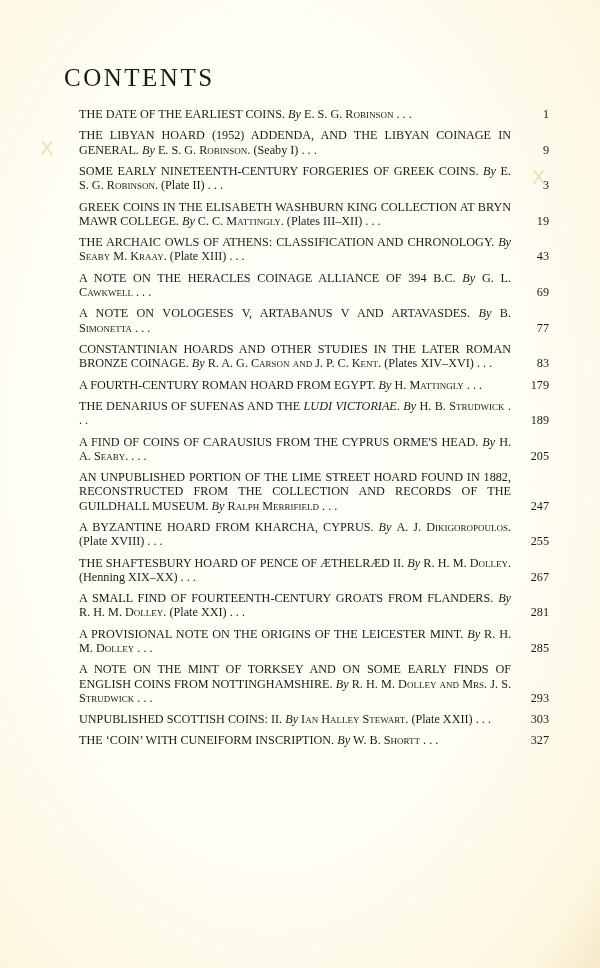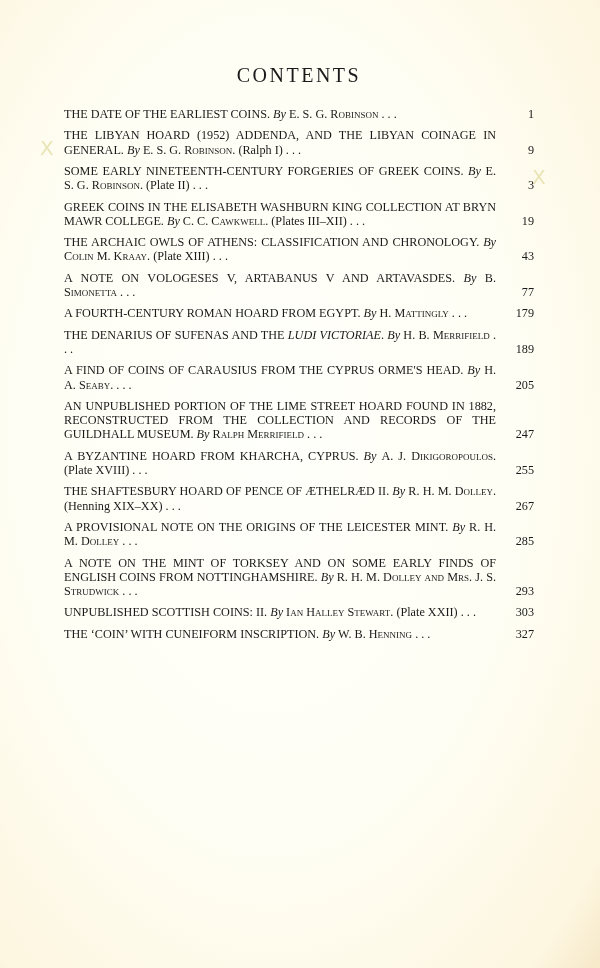--- a/index.html
+++ b/index.html
@@ -6,23 +6,23 @@
     body {
       width: 600px; height: 968px; overflow: hidden;
       background: radial-gradient(ellipse at 45% 45%, #fffffb 0%, #fffef4 55%, #fdf6e0 90%, #f6e8c8 100%);
       font-family: "Liberation Serif", "DejaVu Serif", serif;
       color: #1a1a1a;
       position: relative;
     }
     .page { position: absolute; left: 64px; top: 0; width: 470px; }
     .title {
       position: absolute; left: 0; width: 470px; top: 64px;
-      text-align: center; font-size: 20px; letter-spacing: 2.5px;
+      font-size: 25px; letter-spacing: 2.5px;
     }
-    .toc { position: absolute; left: 0; top: 107px; width: 470px; }
+    .toc { position: absolute; left: 15px; top: 107px; width: 470px; }
     .entry { position: relative; font-size: 12.2px; line-height: 14.2px; margin-bottom: 7.2px; }
     .entry .text { width: 432px; text-align: justify; text-align-last: left; }
     .entry .page-num {
       position: absolute; right: 0; bottom: 0; width: 30px; text-align: right; font-size: 12.2px;
     }
     .sc { font-variant: small-caps; }
     .it { font-style: italic; }
     .mark {
       position: absolute; color: #e9e4b5; font-size: 20px; font-family: "DejaVu Sans", sans-serif;
     }
@@ -34,73 +34,85 @@
 <div class="mark" style="left:532px; top:165px;">X</div>
 
 <div class="page">
   <div class="title">CONTENTS</div>
   <div class="toc" id="toc">
       <div class="entry">
         <div class="text"><span>THE DATE OF THE EARLIEST COINS.</span> <span class="it">By</span> <span class="sc">E. S. G. Robinson</span><span>  .   .   .</span></div>
         <div class="page-num">1</div>
       </div>
       <div class="entry">
-        <div class="text"><span>THE LIBYAN HOARD (1952) ADDENDA, AND THE LIBYAN COINAGE IN GENERAL.</span> <span class="it">By</span> <span class="sc">E. S. G. Robinson.</span> <span>(Ralph I)</span><span>  .   .   .</span></div>
+        <div class="text"><span>THE LIBYAN HOARD (1952) ADDENDA, AND THE LIBYAN COINAGE IN GENERAL.</span> <span class="it">By</span> <span class="sc">E. S. G. Robinson.</span> <span>(Seaby I)</span><span>  .   .   .</span></div>
         <div class="page-num">9</div>
       </div>
       <div class="entry">
         <div class="text"><span>SOME EARLY NINETEENTH-CENTURY FORGERIES OF GREEK COINS.</span> <span class="it">By</span> <span class="sc">E. S. G. Robinson.</span> <span>(Plate II)</span><span>  .   .   .</span></div>
         <div class="page-num">3</div>
       </div>
       <div class="entry">
-        <div class="text"><span>GREEK COINS IN THE ELISABETH WASHBURN KING COLLECTION AT BRYN MAWR COLLEGE.</span> <span class="it">By</span> <span class="sc">C. C. Cawkwell.</span> <span>(Plates III–XII)</span><span>  .   .   .</span></div>
+        <div class="text"><span>GREEK COINS IN THE ELISABETH WASHBURN KING COLLECTION AT BRYN MAWR COLLEGE.</span> <span class="it">By</span> <span class="sc">C. C. Mattingly.</span> <span>(Plates III–XII)</span><span>  .   .   .</span></div>
         <div class="page-num">19</div>
       </div>
       <div class="entry">
-        <div class="text"><span>THE ARCHAIC OWLS OF ATHENS: CLASSIFICATION AND CHRONOLOGY.</span> <span class="it">By</span> <span class="sc">Colin M. Kraay.</span> <span>(Plate XIII)</span><span>  .   .   .</span></div>
+        <div class="text"><span>THE ARCHAIC OWLS OF ATHENS: CLASSIFICATION AND CHRONOLOGY.</span> <span class="it">By</span> <span class="sc">Seaby M. Kraay.</span> <span>(Plate XIII)</span><span>  .   .   .</span></div>
         <div class="page-num">43</div>
+      </div>
+      <div class="entry">
+        <div class="text"><span>A NOTE ON THE HERACLES COINAGE ALLIANCE OF 394 B.C.</span> <span class="it">By</span> <span class="sc">G. L. Cawkwell</span><span>  .   .   .</span></div>
+        <div class="page-num">69</div>
       </div>
       <div class="entry">
         <div class="text"><span>A NOTE ON VOLOGESES V, ARTABANUS V AND ARTAVASDES.</span> <span class="it">By</span> <span class="sc">B. Simonetta</span><span>  .   .   .</span></div>
         <div class="page-num">77</div>
       </div>
       <div class="entry">
+        <div class="text"><span>CONSTANTINIAN HOARDS AND OTHER STUDIES IN THE LATER ROMAN BRONZE COINAGE.</span> <span class="it">By</span> <span class="sc">R. A. G. Carson and J. P. C. Kent.</span> <span>(Plates XIV–XVI)</span><span>  .   .   .</span></div>
+        <div class="page-num">83</div>
+      </div>
+      <div class="entry">
         <div class="text"><span>A FOURTH-CENTURY ROMAN HOARD FROM EGYPT.</span> <span class="it">By</span> <span class="sc">H. Mattingly</span><span>  .   .   .</span></div>
         <div class="page-num">179</div>
       </div>
       <div class="entry">
-        <div class="text"><span>THE DENARIUS OF SUFENAS AND THE <span class="it">LUDI VICTORIAE</span>.</span> <span class="it">By</span> <span class="sc">H. B. Merrifield</span><span>  .   .   .</span></div>
+        <div class="text"><span>THE DENARIUS OF SUFENAS AND THE <span class="it">LUDI VICTORIAE</span>.</span> <span class="it">By</span> <span class="sc">H. B. Strudwick</span><span>  .   .   .</span></div>
         <div class="page-num">189</div>
       </div>
       <div class="entry">
         <div class="text"><span>A FIND OF COINS OF CARAUSIUS FROM THE CYPRUS ORME'S HEAD.</span> <span class="it">By</span> <span class="sc">H. A. Seaby.</span><span>  .   .   .</span></div>
         <div class="page-num">205</div>
       </div>
       <div class="entry">
         <div class="text"><span>AN UNPUBLISHED PORTION OF THE LIME STREET HOARD FOUND IN 1882, RECONSTRUCTED FROM THE COLLECTION AND RECORDS OF THE GUILDHALL MUSEUM.</span> <span class="it">By</span> <span class="sc">Ralph Merrifield</span><span>  .   .   .</span></div>
         <div class="page-num">247</div>
       </div>
       <div class="entry">
         <div class="text"><span>A BYZANTINE HOARD FROM KHARCHA, CYPRUS.</span> <span class="it">By</span> <span class="sc">A. J. Dikigoropoulos.</span> <span>(Plate XVIII)</span><span>  .   .   .</span></div>
         <div class="page-num">255</div>
       </div>
       <div class="entry">
         <div class="text"><span>THE SHAFTESBURY HOARD OF PENCE OF ÆTHELRÆD II.</span> <span class="it">By</span> <span class="sc">R. H. M. Dolley.</span> <span>(Henning XIX–XX)</span><span>  .   .   .</span></div>
         <div class="page-num">267</div>
       </div>
       <div class="entry">
+        <div class="text"><span>A SMALL FIND OF FOURTEENTH-CENTURY GROATS FROM FLANDERS.</span> <span class="it">By</span> <span class="sc">R. H. M. Dolley.</span> <span>(Plate XXI)</span><span>  .   .   .</span></div>
+        <div class="page-num">281</div>
+      </div>
+      <div class="entry">
         <div class="text"><span>A PROVISIONAL NOTE ON THE ORIGINS OF THE LEICESTER MINT.</span> <span class="it">By</span> <span class="sc">R. H. M. Dolley</span><span>  .   .   .</span></div>
         <div class="page-num">285</div>
       </div>
       <div class="entry">
         <div class="text"><span>A NOTE ON THE MINT OF TORKSEY AND ON SOME EARLY FINDS OF ENGLISH COINS FROM NOTTINGHAMSHIRE.</span> <span class="it">By</span> <span class="sc">R. H. M. Dolley and Mrs. J. S. Strudwick</span><span>  .   .   .</span></div>
         <div class="page-num">293</div>
       </div>
       <div class="entry">
         <div class="text"><span>UNPUBLISHED SCOTTISH COINS: II.</span> <span class="it">By</span> <span class="sc">Ian Halley Stewart.</span> <span>(Plate XXII)</span><span>  .   .   .</span></div>
         <div class="page-num">303</div>
       </div>
       <div class="entry">
-        <div class="text"><span>THE ‘COIN’ WITH CUNEIFORM INSCRIPTION.</span> <span class="it">By</span> <span class="sc">W. B. Henning</span><span>  .   .   .</span></div>
+        <div class="text"><span>THE ‘COIN’ WITH CUNEIFORM INSCRIPTION.</span> <span class="it">By</span> <span class="sc">W. B. Shortt</span><span>  .   .   .</span></div>
         <div class="page-num">327</div>
       </div>
     </div>
 </div>
 
 </body></html>

